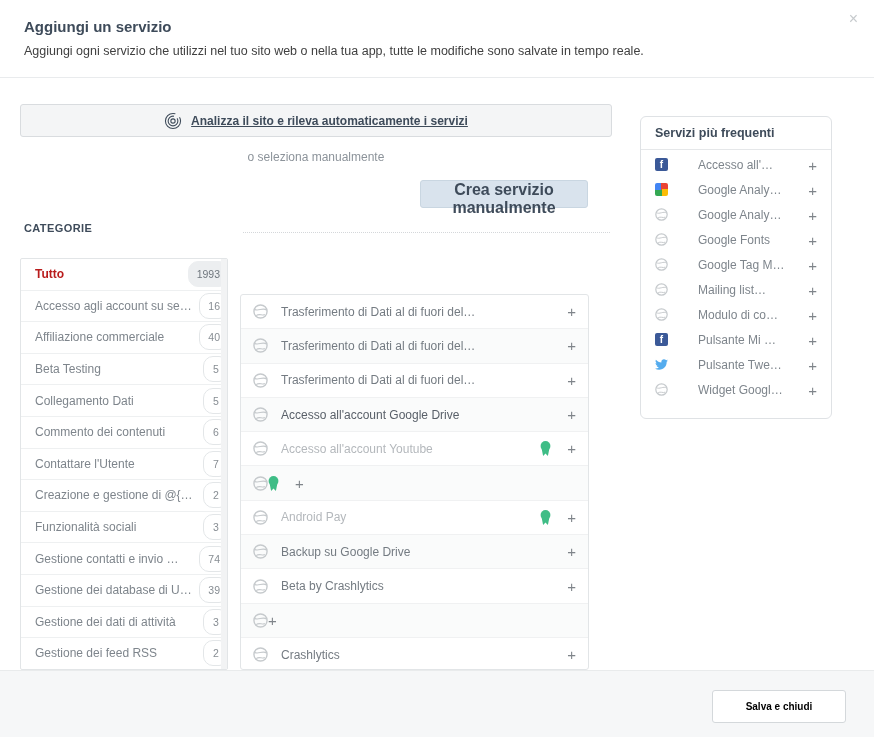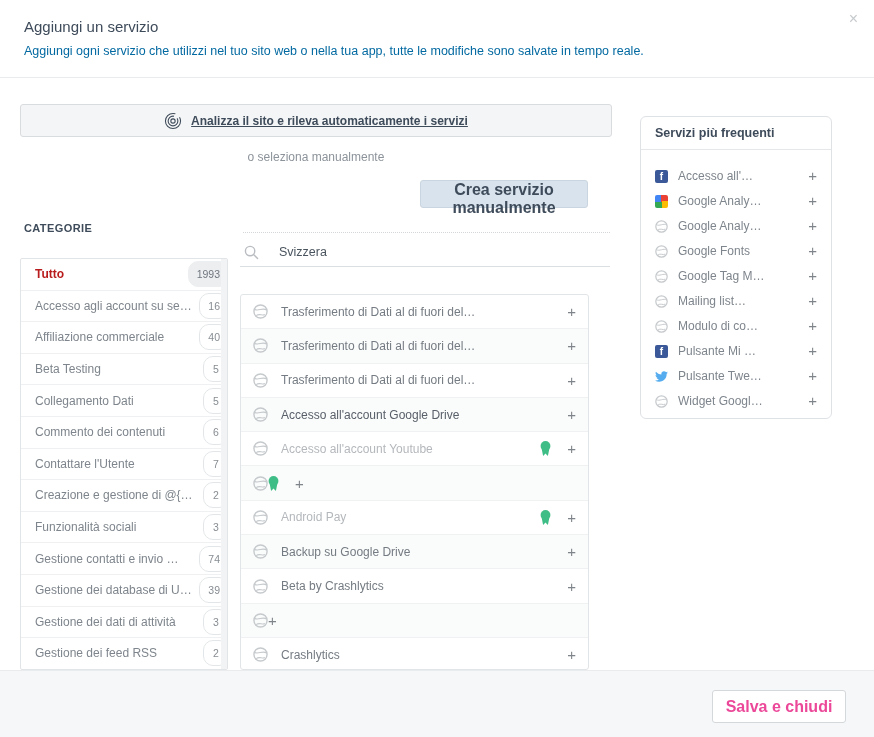--- a/index.html
+++ b/index.html
@@ -5,22 +5,22 @@
   * { margin:0; padding:0; box-sizing:border-box; }
   html,body { width:874px; height:737px; }
   body {
     font-family:"Liberation Sans", sans-serif;
     background:#ffffff; position:relative; overflow:hidden;
     color:#5d6770;
   }
   .modal { position:absolute; inset:0; background:#fff; }
 
   
-  .page-title { position:absolute; left:24px; top:18px; font-size:15px; font-weight:normal; color:#3e4b5a; }
-  .subtitle  { position:absolute; left:24px; top:44px; font-size:12.5px; color:#0369a1; }
+  .page-title { position:absolute; left:24px; top:18px; font-size:15px; font-weight:bold; color:#3e4b5a; }
+  .subtitle  { position:absolute; left:24px; top:44px; font-size:12.5px; color:#404040; }
   .close { position:absolute; right:16px; top:10px; font-size:16px; color:#c6cacd; cursor:pointer; }
   .header-divider { position:absolute; left:0; right:0; top:77px; border-top:1px solid #e9ebed; }
 
   
   .analyze-btn {
     position:absolute; left:20px; top:104px; width:592px; height:33px;
     background:#f4f5f6; border:1px solid #d9dcdf; border-radius:3px;
     display:flex; align-items:center; justify-content:center; gap:9px;
     font-size:12px; font-weight:bold; color:#3e4b5a; cursor:pointer;text-decoration:underline;
   }
@@ -76,37 +76,37 @@
   .svc-row.has-badge .ribbon { display:inline-flex; }
   .plus { font-size:15px; color:#7f848a; line-height:1; cursor:pointer; }
 
   
   .freq-panel {
     position:absolute; left:640px; top:116px; width:192px;
     border:1px solid #dfe2e5; border-radius:6px; background:#fff;
   }
   .freq-header { height:33px; display:flex; align-items:center; padding-left:14px; font-size:12.5px; font-weight:bold; color:#3e4b5a; border-bottom:1px solid #e5e7e9; }
   .freq-list { padding:8px 0 10px 0; }
-  .freq-row { height:25px; display:flex; align-items:flex-end; padding:0 14px; cursor:pointer; }
+  .freq-row { height:25px; display:flex; align-items:flex-start; padding:0 14px; cursor:pointer;gap:20px; }
   .freq-label { margin-left:10px; font-size:12px; color:#7e858c; flex:1 1 auto; white-space:nowrap; overflow:hidden; }
   .fi { display:none; width:13px; height:13px; flex:0 0 auto; align-items:center; justify-content:center; }
   .freq-row[data-icon="facebook"] .icon-facebook { display:flex; }
   .freq-row[data-icon="google"]   .icon-google   { display:flex; }
   .freq-row[data-icon="twitter"]  .icon-twitter  { display:flex; }
   .freq-row[data-icon="globe"]    .icon-globe    { display:flex; }
   .icon-facebook { background:#3b5998; border-radius:2px; color:#fff; font-size:10px; font-weight:bold; }
   .icon-facebook::after { content:"f"; }
   .icon-google { border-radius:2px; background:conic-gradient(from 0deg, #ea4335 0 25%, #fbbc05 0 50%, #34a853 0 75%, #4285f4 0); }
 
   
   .footer { position:absolute; left:0; right:0; top:670px; height:67px; background:#f6f7f8; border-top:1px solid #e9ebec; }
   .save-btn {
     position:absolute; left:712px; top:19px; width:134px; height:33px;
     background:#fff; border:1px solid #d4d8db; border-radius:3px;
-    font-size:16px; font-weight:bold; color:#ec4899; font-family:"Liberation Sans",sans-serif; cursor:pointer;
+    font-size:10px; font-weight:bold; color:#000000; font-family:"Liberation Sans",sans-serif; cursor:pointer;
   }
 </style>
 </head>
 <body>
 
 <div class="modal">
 
   <div class="page-title">Aggiungi un servizio</div>
   <div class="subtitle">Aggiungi ogni servizio che utilizzi nel tuo sito web o nella tua app, tutte le modifiche sono salvate in tempo reale.</div>
   <div class="close">×</div>
@@ -191,27 +191,20 @@
         <span class="cat-label">Gestione dei dati di attività</span>
         <span class="cat-badge">3</span>
       </div>
 
       <div class="cat-row">
         <span class="cat-label">Gestione dei feed RSS</span>
         <span class="cat-badge">2</span>
       </div>
     </div>
 
-  <div class="search-row">
-    <svg width="15" height="15" viewBox="0 0 16 16">
-      <circle cx="6.5" cy="6.5" r="5" fill="none" stroke="#b9bdc1" stroke-width="1.5"></circle>
-      <line x1="10.5" y1="10.5" x2="14.5" y2="14.5" stroke="#b9bdc1" stroke-width="1.5" stroke-linecap="round"></line>
-    </svg>
-    <span class="search-value">Svizzera</span>
-  </div>
 
   <div class="svc-list">
 
       <div class="svc-row">
         <span class="globe">
           <svg width="15" height="15" viewBox="0 0 16 16">
             <circle cx="8" cy="8" r="7" fill="none" stroke="#c6cacd" stroke-width="1.5"></circle>
             <path d="M1.8 5.6 C5 8.4, 10.6 3.2, 14.4 6.4 M3.4 12.4 C6.8 9.6, 10 13, 12.6 11.2" fill="none" stroke="#c6cacd" stroke-width="1.2"></path>
           </svg>
         </span>

